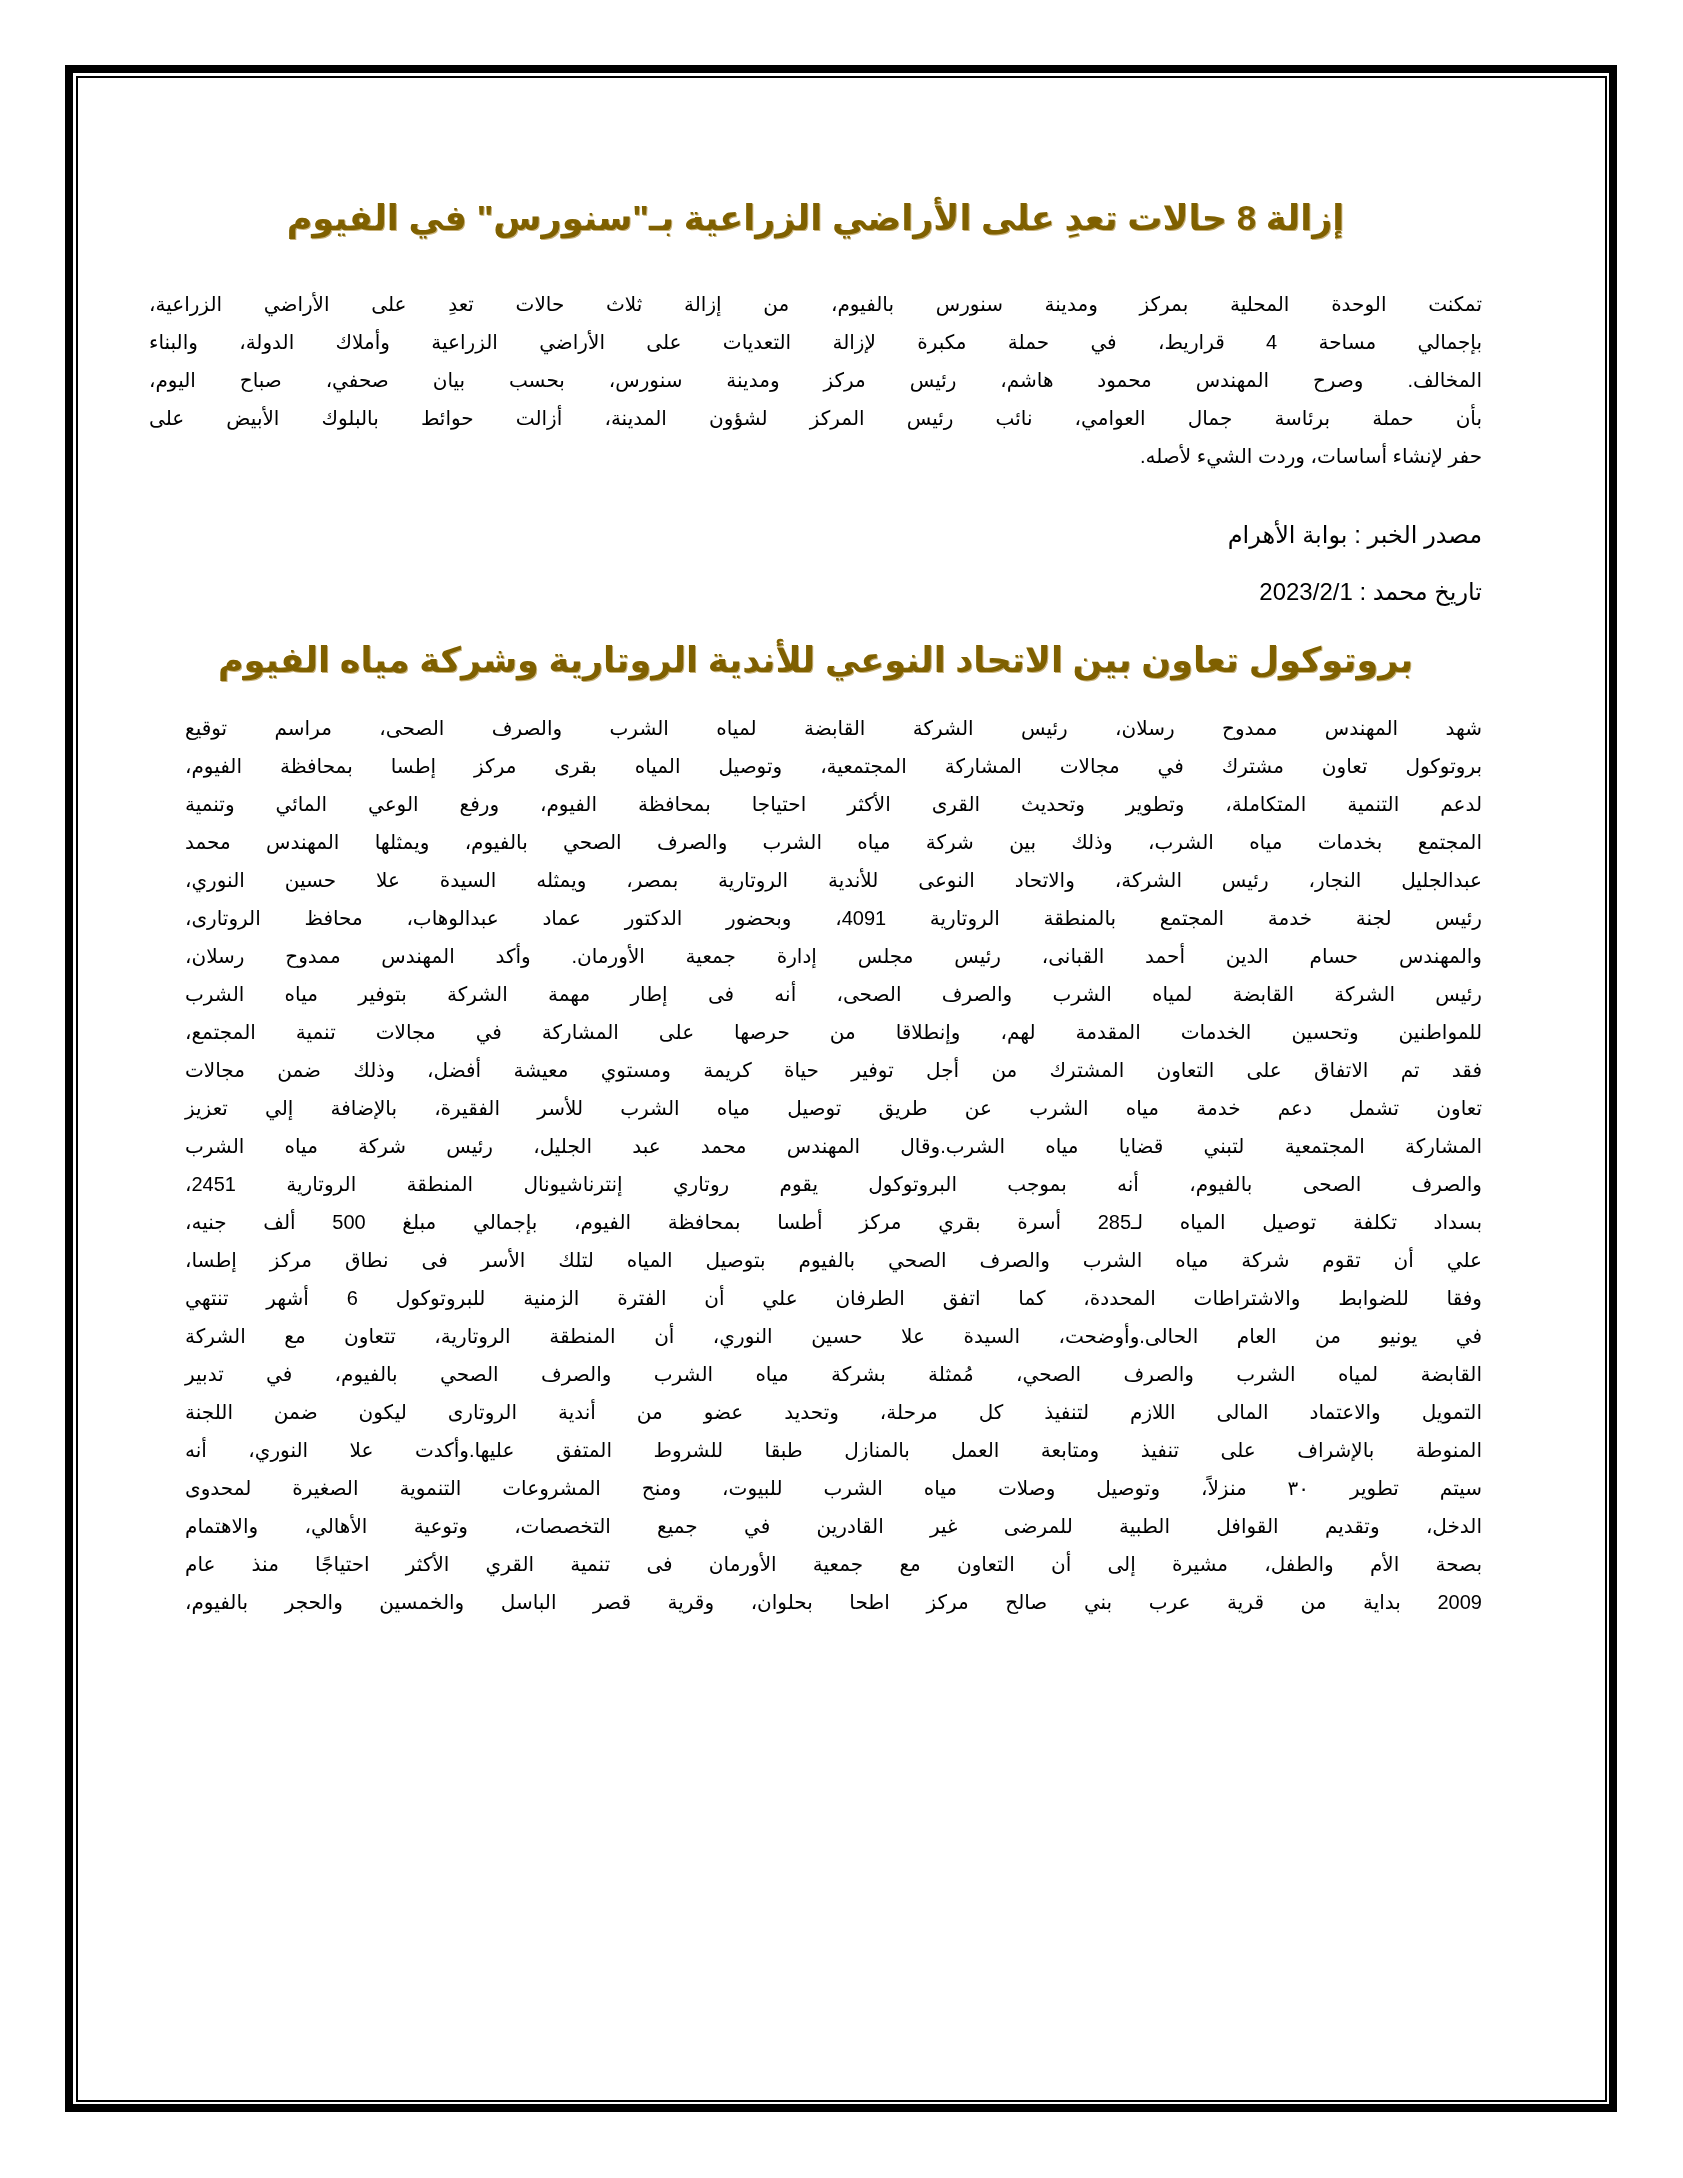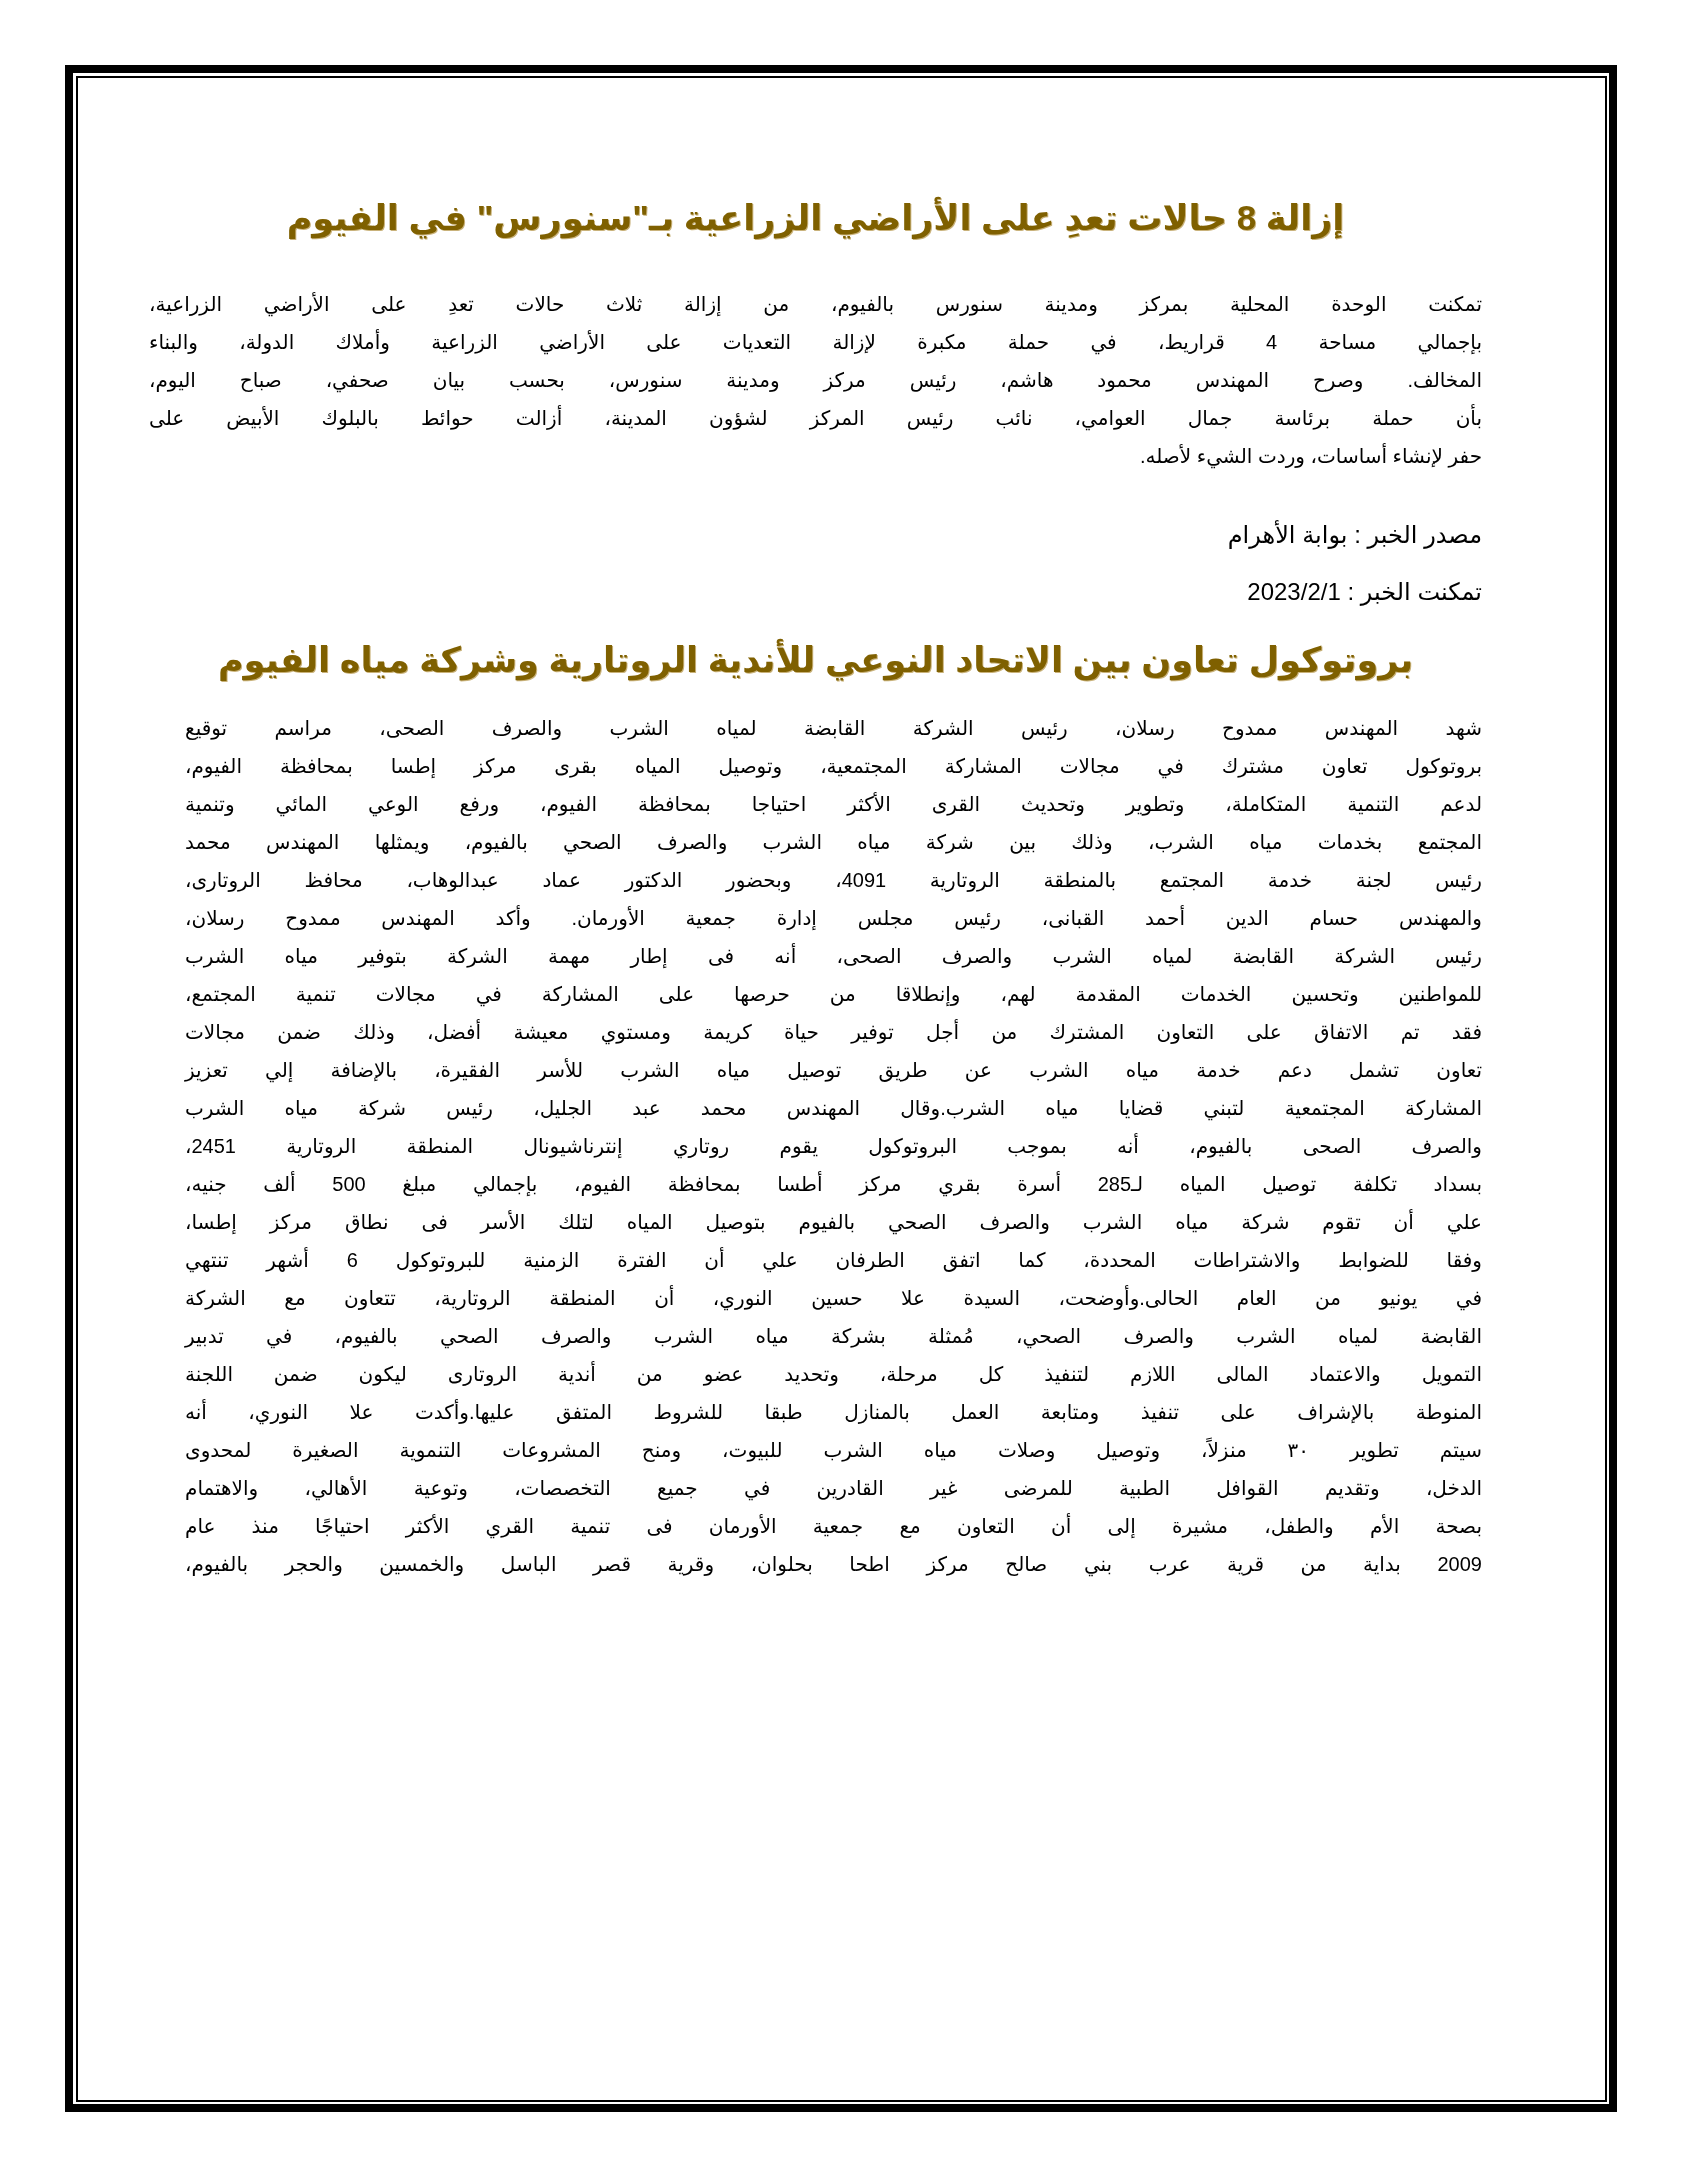--- a/index.html
+++ b/index.html
@@ -52,31 +52,32 @@
     <span class="line">بأن حملة برئاسة جمال العوامي، نائب رئيس المركز لشؤون المدينة، أزالت حوائط بالبلوك الأبيض على</span>
     <span class="line last">حفر لإنشاء أساسات، وردت الشيء لأصله.</span>
   </div>
 
   <div id="source">
     <span class="meta-label">مصدر الخبر :</span>
     <span class="meta-value">بوابة الأهرام</span>
   </div>
 
   <div id="date">
-    <span class="meta-label">تمكنت الخبر :</span>
+    <span class="meta-label">تاريخ محمد :</span>
     <span class="meta-value">2023/2/1</span>
   </div>
 
   <h1 id="title2" class="title" style="color: rgb(127, 96, 0);">بروتوكول تعاون بين الاتحاد النوعي للأندية الروتارية وشركة مياه الفيوم</h1>
 
   <div id="body2" class="body-text">
     <span class="line">شهد المهندس ممدوح رسلان، رئيس الشركة القابضة لمياه الشرب والصرف الصحى، مراسم توقيع</span>
     <span class="line">بروتوكول تعاون مشترك في مجالات المشاركة المجتمعية، وتوصيل المياه بقرى مركز إطسا بمحافظة الفيوم،</span>
     <span class="line">لدعم التنمية المتكاملة، وتطوير وتحديث القرى الأكثر احتياجا بمحافظة الفيوم، ورفع الوعي المائي وتنمية</span>
     <span class="line">المجتمع بخدمات مياه الشرب، وذلك بين شركة مياه الشرب والصرف الصحي بالفيوم، ويمثلها المهندس محمد</span>
+    <span class="line">عبدالجليل النجار، رئيس الشركة، والاتحاد النوعى للأندية الروتارية بمصر، ويمثله السيدة علا حسين النوري،</span>
     <span class="line">رئيس لجنة خدمة المجتمع بالمنطقة الروتارية 4091، وبحضور الدكتور عماد عبدالوهاب، محافظ الروتارى،</span>
     <span class="line">والمهندس حسام الدين أحمد القبانى، رئيس مجلس إدارة جمعية الأورمان. وأكد المهندس ممدوح رسلان،</span>
     <span class="line">رئيس الشركة القابضة لمياه الشرب والصرف الصحى، أنه فى إطار مهمة الشركة بتوفير مياه الشرب</span>
     <span class="line">للمواطنين وتحسين الخدمات المقدمة لهم، وإنطلاقا من حرصها على المشاركة في مجالات تنمية المجتمع،</span>
     <span class="line">فقد تم الاتفاق على التعاون المشترك من أجل توفير حياة كريمة ومستوي معيشة أفضل، وذلك ضمن مجالات</span>
     <span class="line">تعاون تشمل دعم خدمة مياه الشرب عن طريق توصيل مياه الشرب للأسر الفقيرة، بالإضافة إلي تعزيز</span>
     <span class="line">المشاركة المجتمعية لتبني قضايا مياه الشرب.وقال المهندس محمد عبد الجليل، رئيس شركة مياه الشرب</span>
     <span class="line">والصرف الصحى بالفيوم، أنه بموجب البروتوكول يقوم روتاري إنترناشيونال المنطقة الروتارية 2451،</span>
     <span class="line">بسداد تكلفة توصيل المياه لـ285 أسرة بقري مركز أطسا بمحافظة الفيوم، بإجمالي مبلغ 500 ألف جنيه،</span>
     <span class="line">علي أن تقوم شركة مياه الشرب والصرف الصحي بالفيوم بتوصيل المياه لتلك الأسر فى نطاق مركز إطسا،</span>

